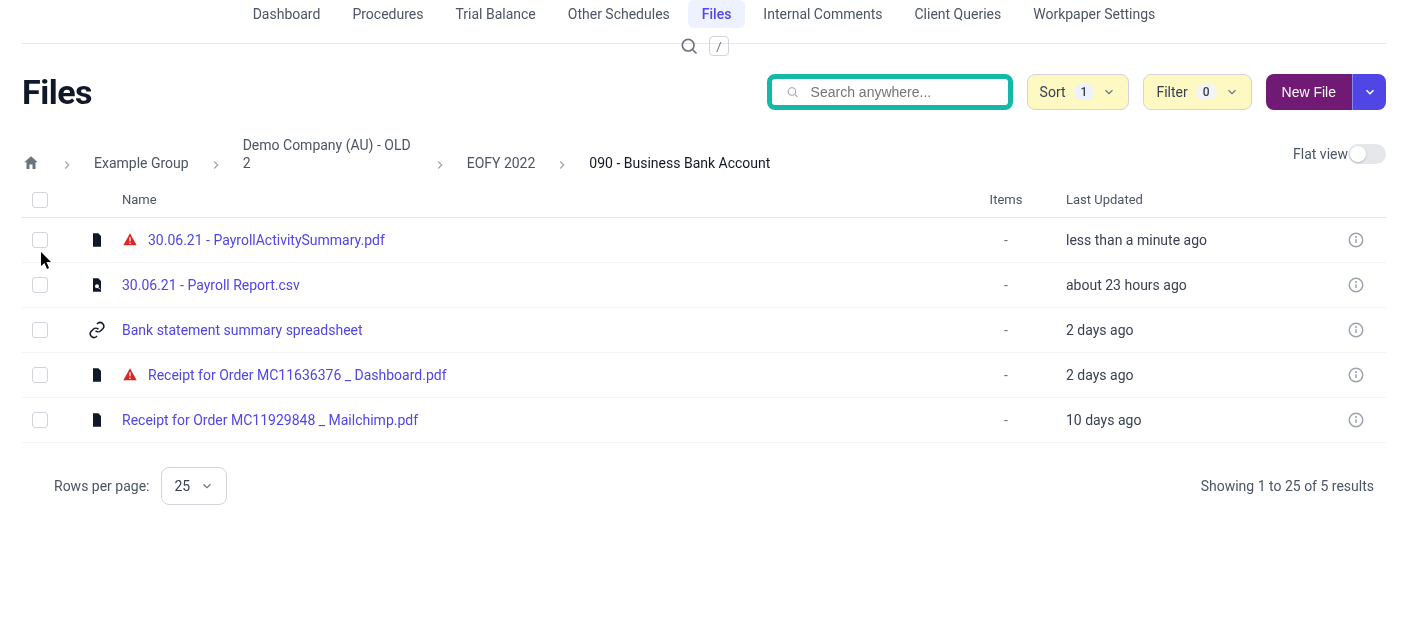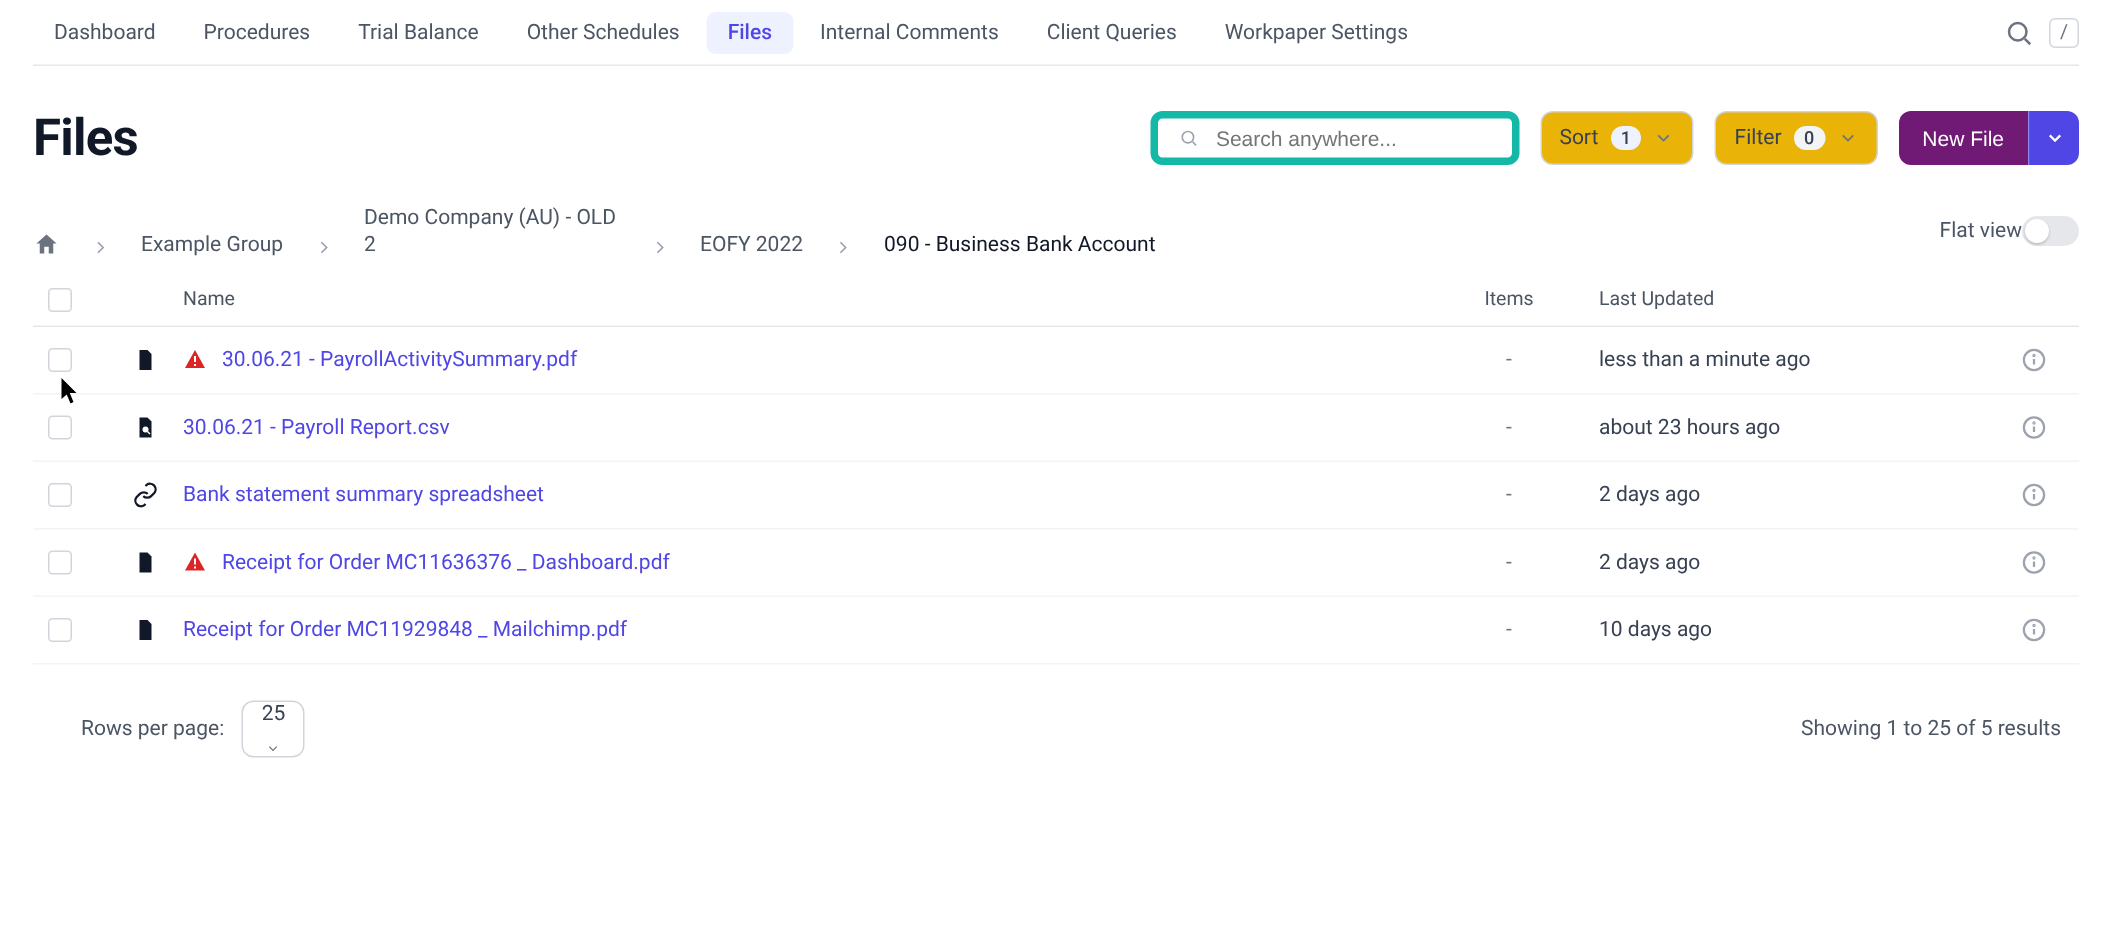--- a/index.html
+++ b/index.html
@@ -12,20 +12,21 @@
   }
   .container { padding: 0 22px; }
 
   
   .topnav {
     display: flex;
     align-items: center;
     height: 44px;
     border-bottom: 1px solid #e5e7eb;
     gap: 4px;
+    flex-direction: column;
   }
   .nav-tabs { display: flex; gap: 4px; align-items: center; }
   .nav-tab {
     padding: 6px 14px;
     border-radius: 6px;
     color: #4b5563;
     cursor: pointer;
     font-size: 14px;
     white-space: nowrap;
   }
@@ -47,21 +48,21 @@
   .header-controls { display:flex; align-items:center; gap:14px; }
   .search-box {
     display:flex; align-items:center; gap:10px;
     border:5px solid #14b8a6; border-radius:8px; padding:0 14px; height:36px; width:246px;
     color:#9ca3af;
   }
   .search-input { border:none; outline:none; font-size:14px; flex:1; color:#111827; background:transparent;}
   .ctrl-btn {
     display:flex; align-items:center; gap:8px;
     border:1px solid #d1d5db; border-radius:8px; padding:0 12px; height:36px;
-    color:#374151; cursor:pointer; background:#eab308;
+    color:#374151; cursor:pointer; background:#fef9c3;
   }
   .ctrl-btn .badge {
     background:#eef2ff; color:#374151; font-size:12px; border-radius:10px; padding:1px 7px; font-weight:500;
   }
   .ctrl-btn.filter .badge { background:#f3f4f6; }
   .btn-primary-group { display:flex; }
   .btn-primary {
     background:#701a75; color:#fff; border:none; height:36px; padding:0 16px;
     border-radius:8px 0 0 8px; font-size:14px; cursor:pointer; font-weight:500;
   }
@@ -112,21 +113,21 @@
   .updated-col { color:#374151; }
 
   
   .table-footer {
     display:flex; justify-content:space-between; align-items:center;
     padding: 24px 12px 20px 32px; color:#4b5563;
   }
   .rpp { display:flex; align-items:center; gap:12px; }
   .select {
     border:1px solid #d1d5db; border-radius:8px; height:38px; padding:0 12px;
-    display:flex; align-items:center; gap:10px; cursor:pointer; color:#374151;flex-direction:column;
+    display:flex; align-items:center; gap:10px; cursor:pointer; color:#374151;
   }
 
   .cursor-arrow {
     position:absolute; width:14px; height:18px; pointer-events:none;
   }
 
   svg { display:block; }
 </style>
 </head>
 <body>

